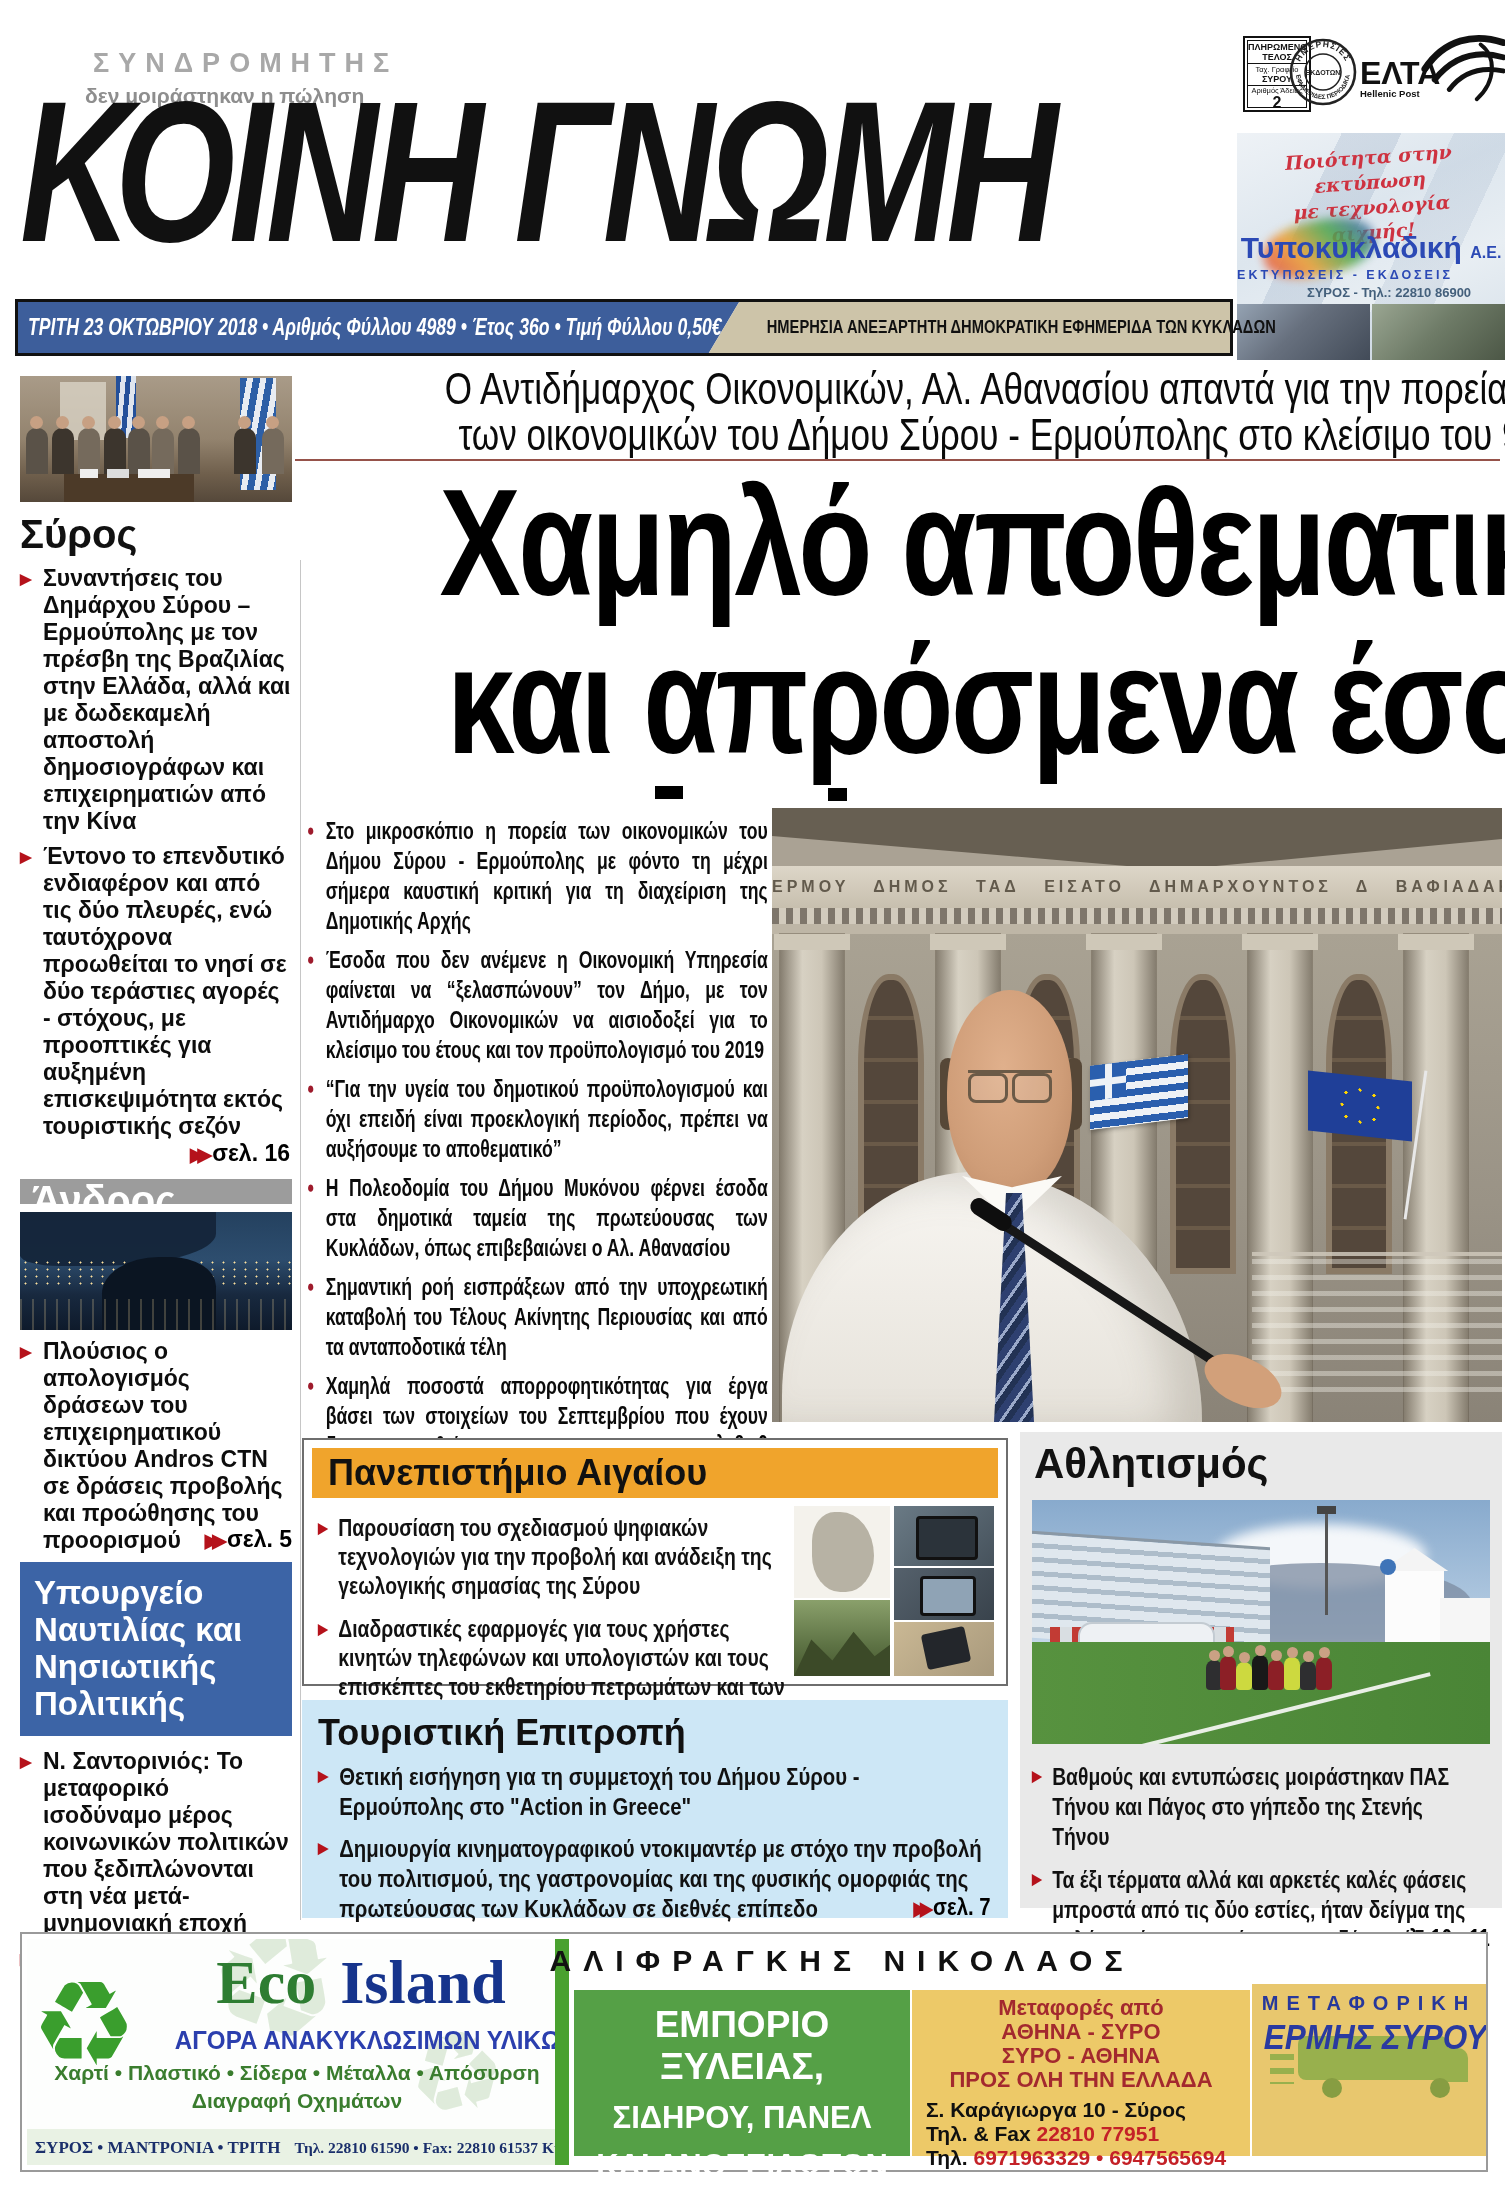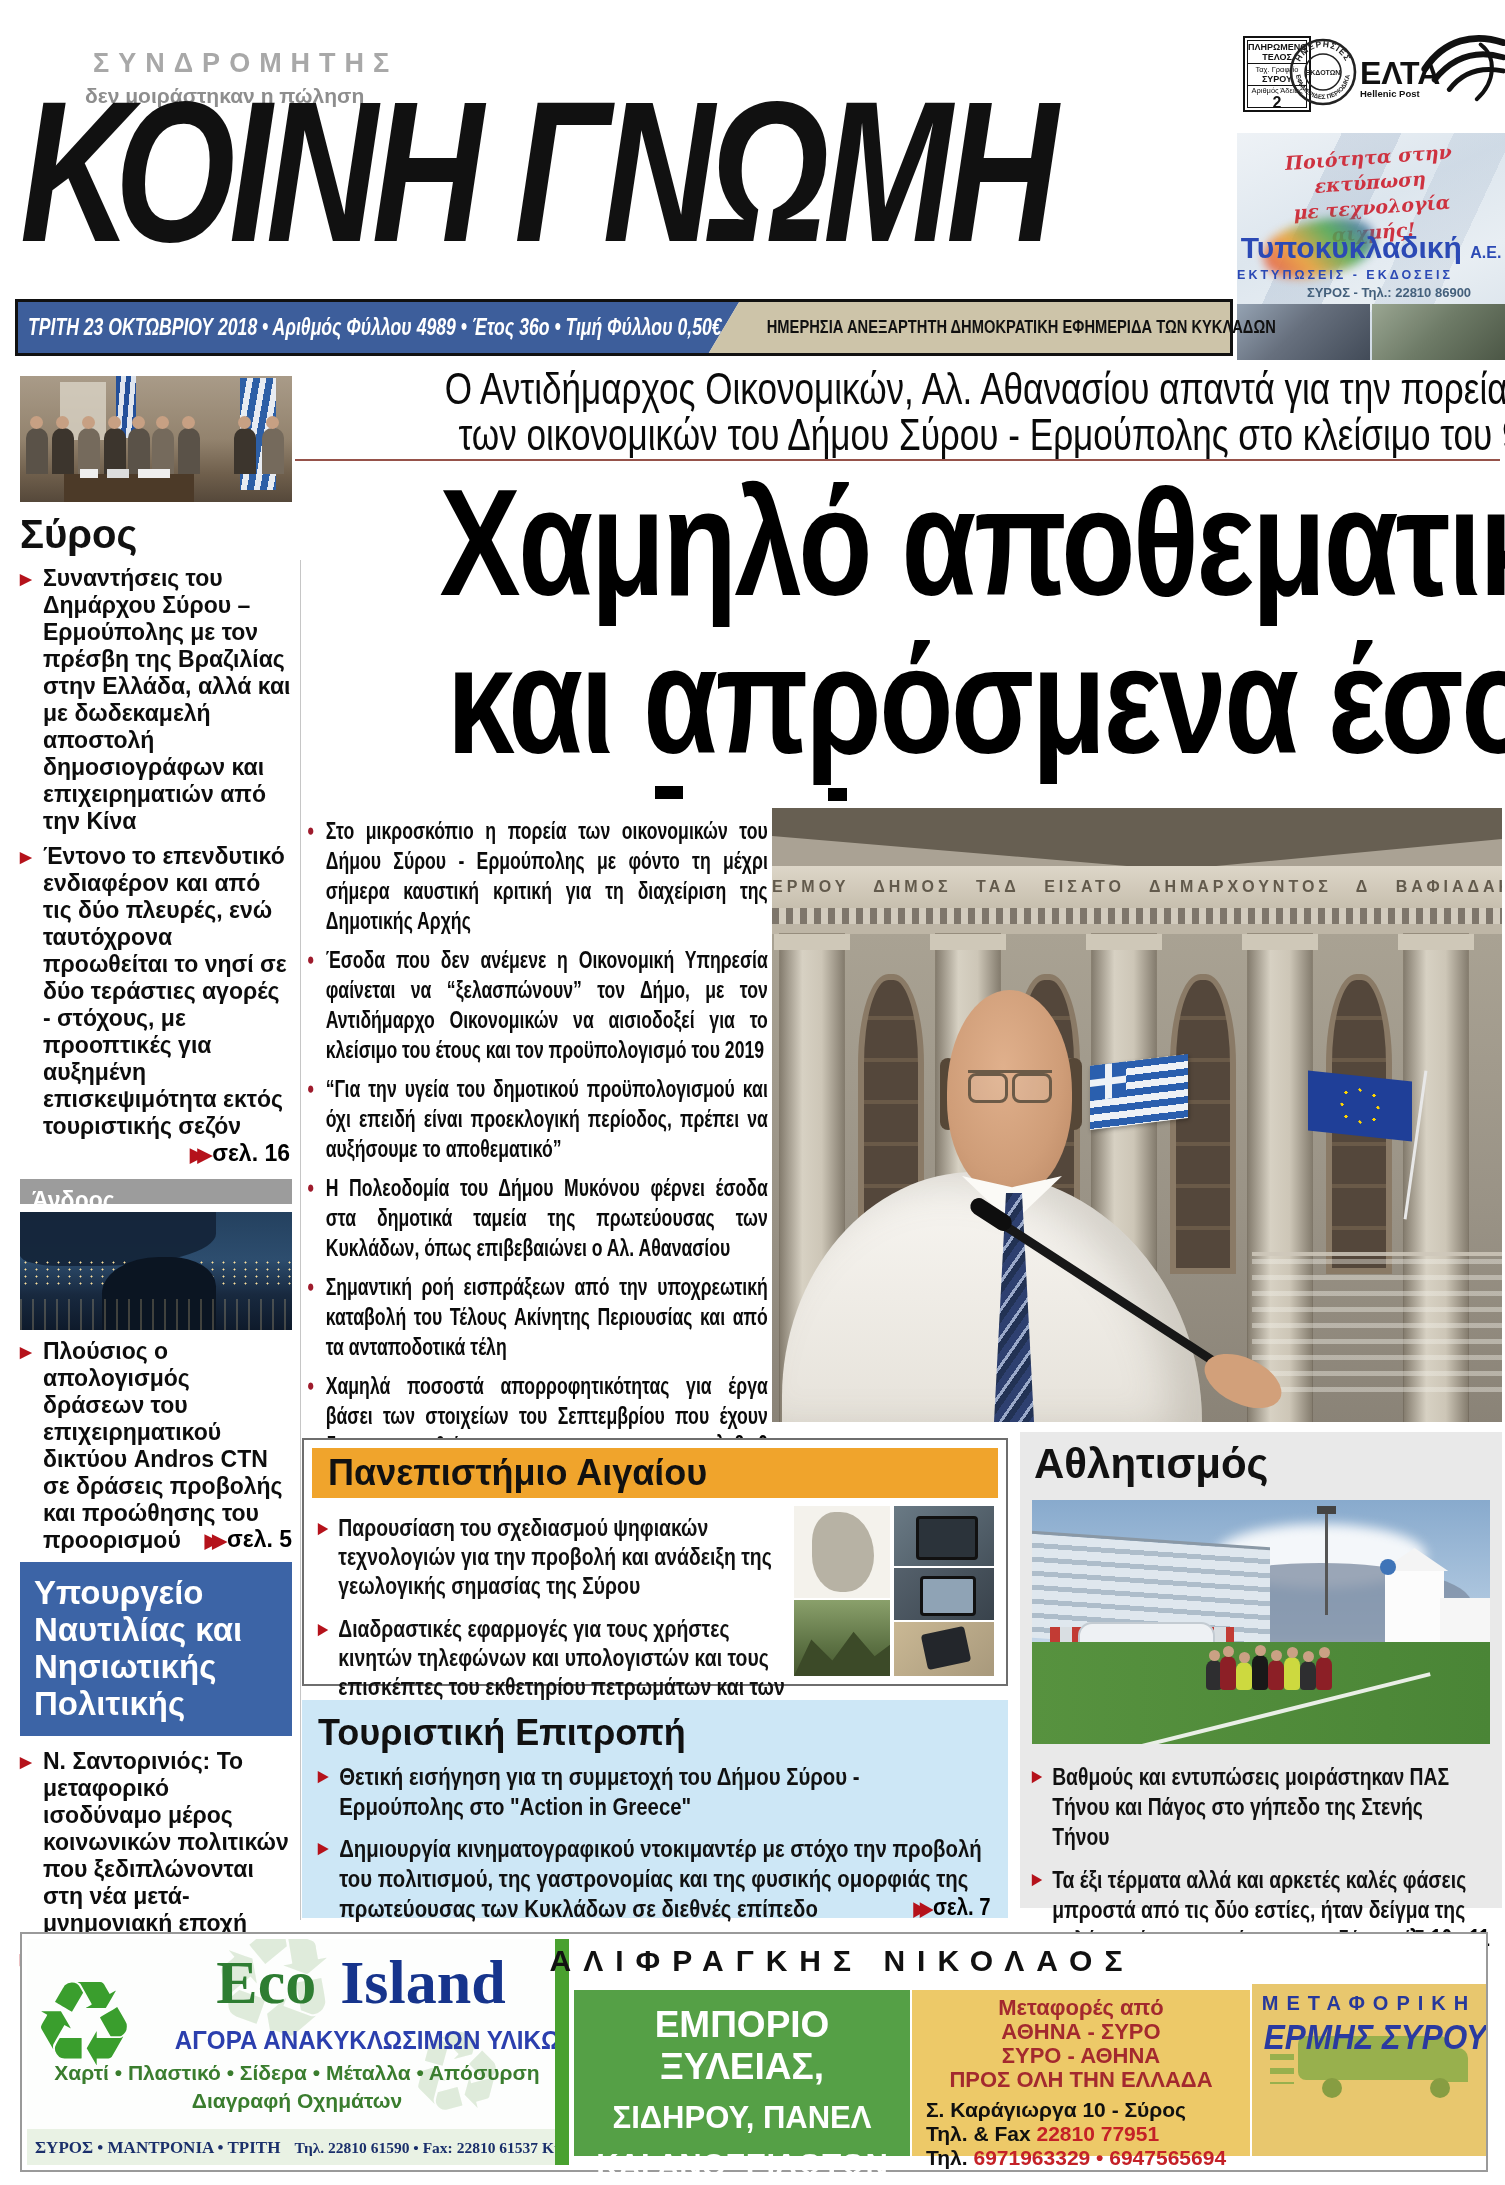--- a/index.html
+++ b/index.html
@@ -83,21 +83,21 @@
   .pref { font-weight:bold; font-size:23px; color:#000; white-space:nowrap; }
   .pref .ar { color:#b5121b; font-size:19px; letter-spacing:-7px; margin-right:7px; }
   .withref { position:relative; }
   .withref > .pref { position:absolute; right:0; bottom:0; }
 
   
   #leftrail { position:absolute; left:20px; top:376px; width:272px; }
   .lr-title { font-size:40px; font-weight:bold; margin:10px 0 8px; }
   .lrli { display:flex; gap:8px; font-size:23px; line-height:27px; font-weight:bold; margin-bottom:8px; color:#0d0d0d; }
   .lr-pageline { text-align:right; margin:-2px 2px 12px 0; }
-  .lr-bar { height:25px; background:#9c9c9c; color:#fff; font-size:23px; font-weight:bold; line-height:42px;
+  .lr-bar { height:25px; background:#9c9c9c; color:#fff; font-size:40px; font-weight:bold; line-height:42px;
             padding-left:12px; margin-bottom:8px; }
   .lr-ministry { background:#3c64a6; color:#fff; font-weight:bold; font-size:33px; line-height:37px;
                  padding:12px 10px 14px 14px; margin:6px 0 12px; }
   #vline { position:absolute; left:300px; top:560px; width:1px; height:1360px; background:#c6c6c6; }
 
   
   .lr-photo1 { position:relative; height:126px; overflow:hidden; margin-bottom:2px;
                background:linear-gradient(180deg,#a99b88 0%,#93836e 50%,#6f5f4c 78%,#55483a 100%); }
   .g-win { position:absolute; left:40px; top:6px; width:46px; height:58px; background:#d9d3c5; opacity:.8; }
   .g-flag1 { position:absolute; right:16px; top:2px; width:36px; height:112px;

